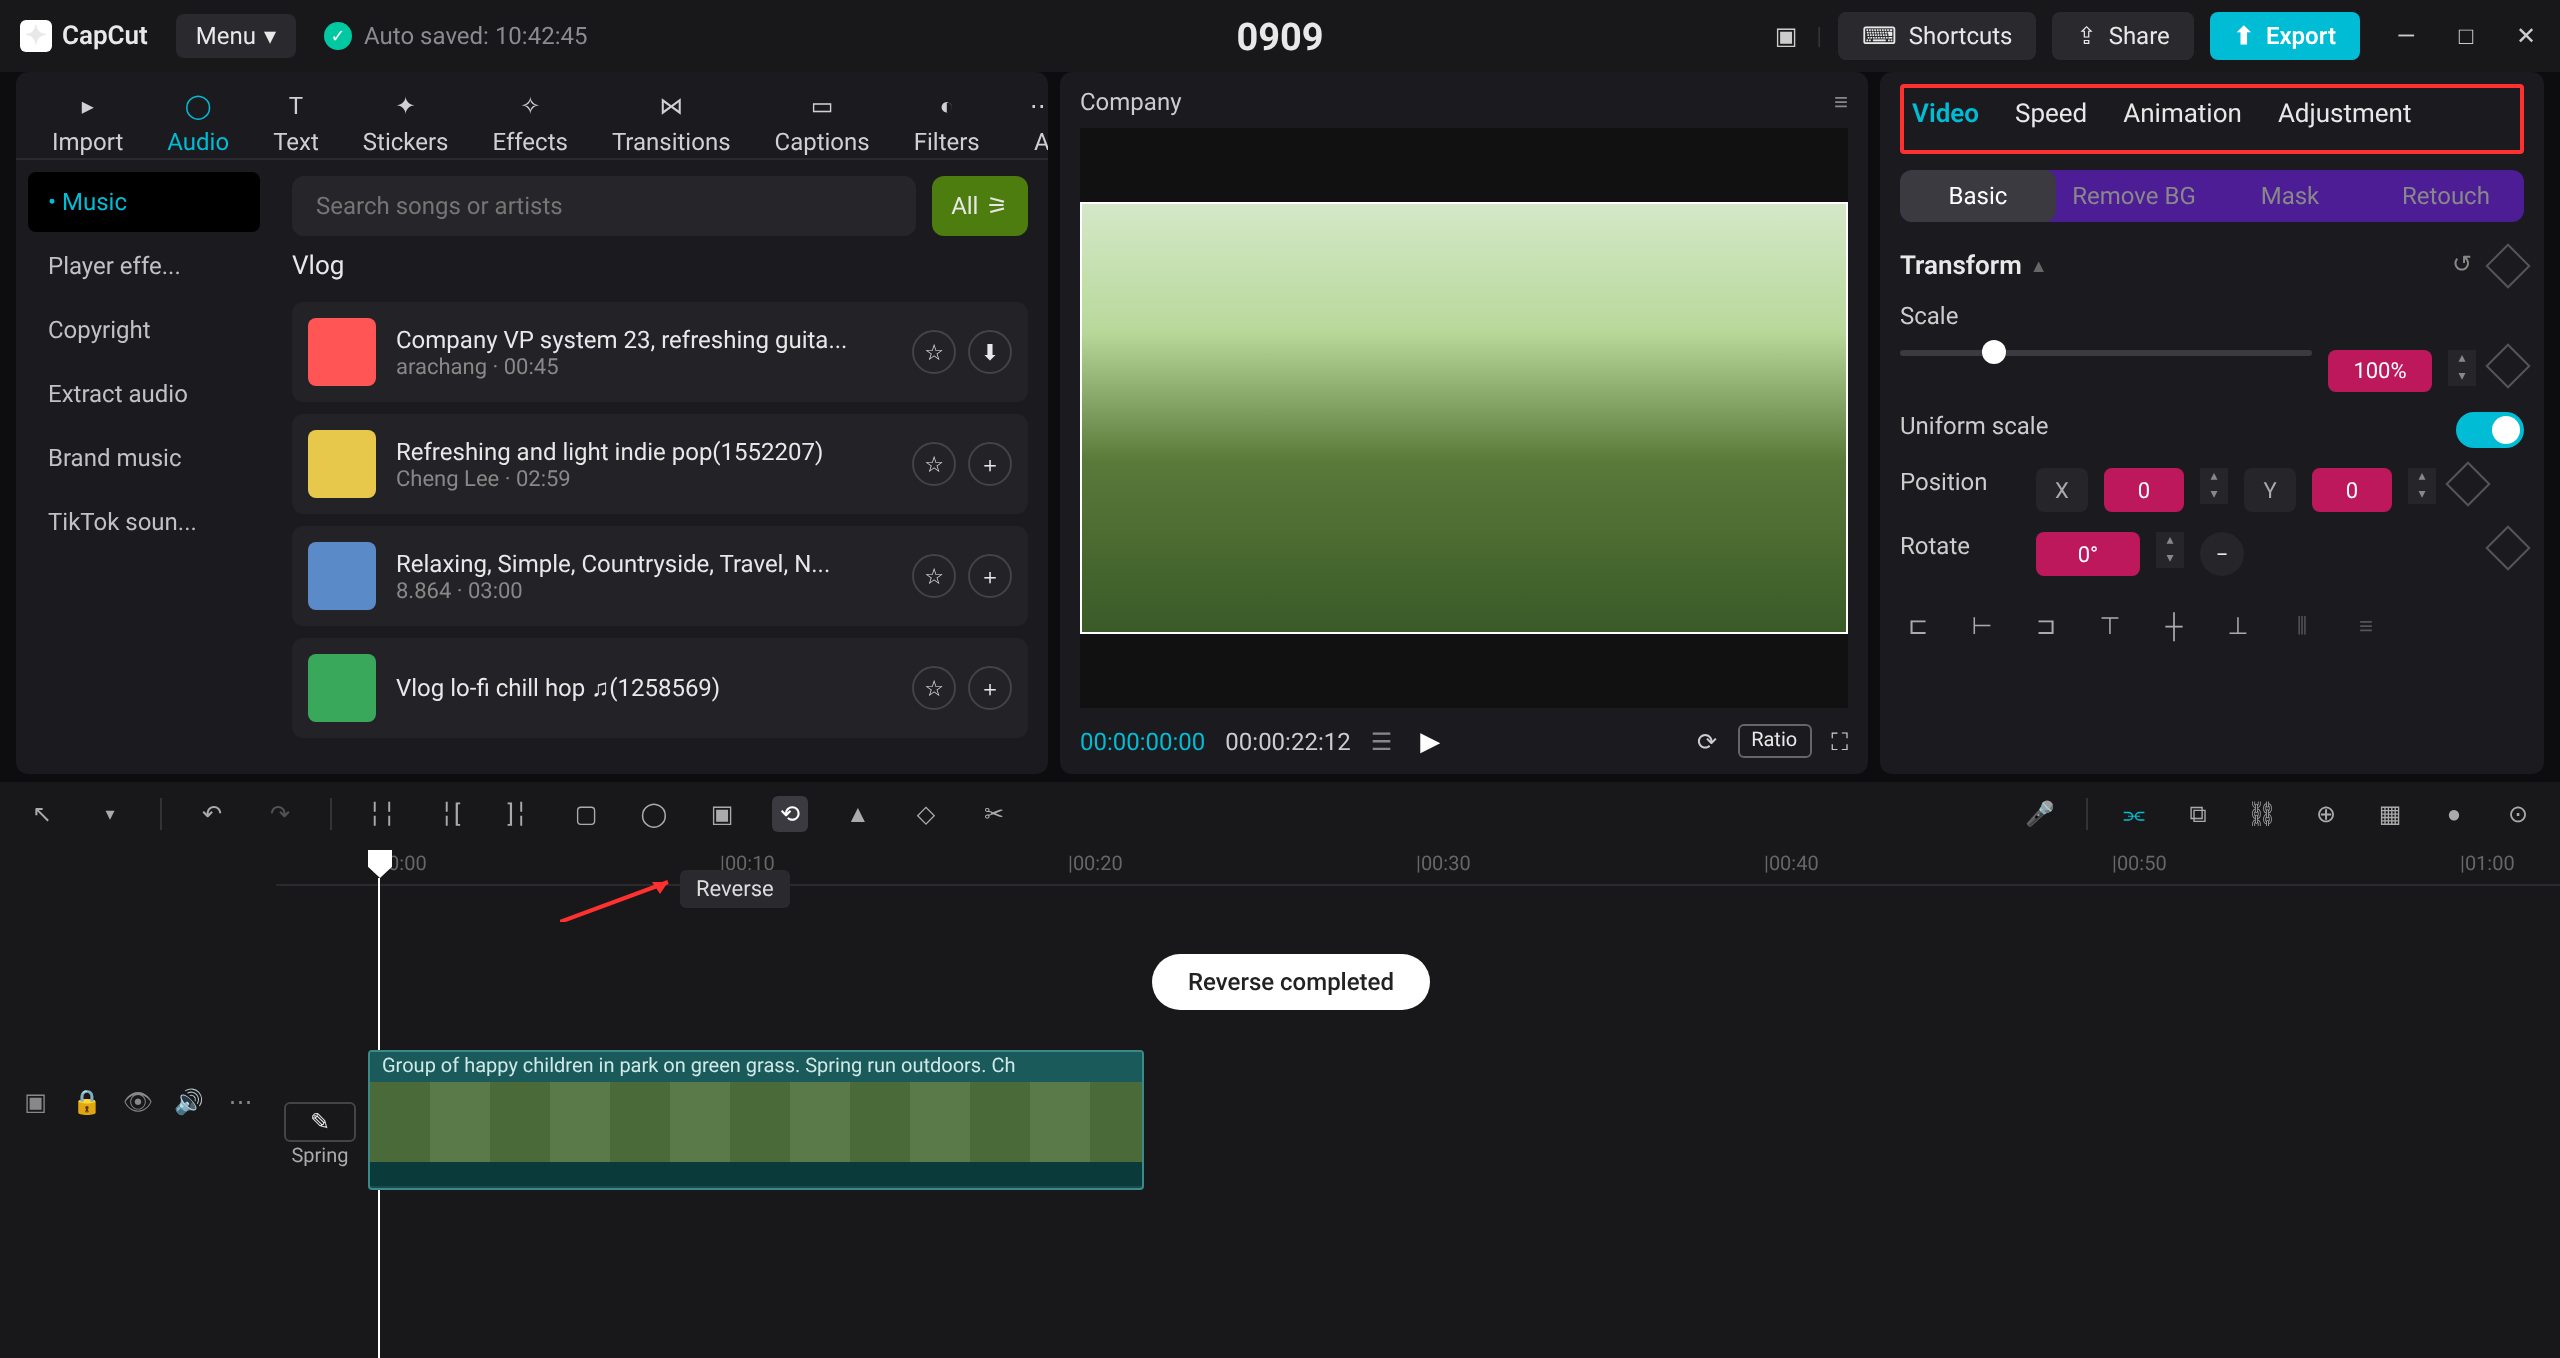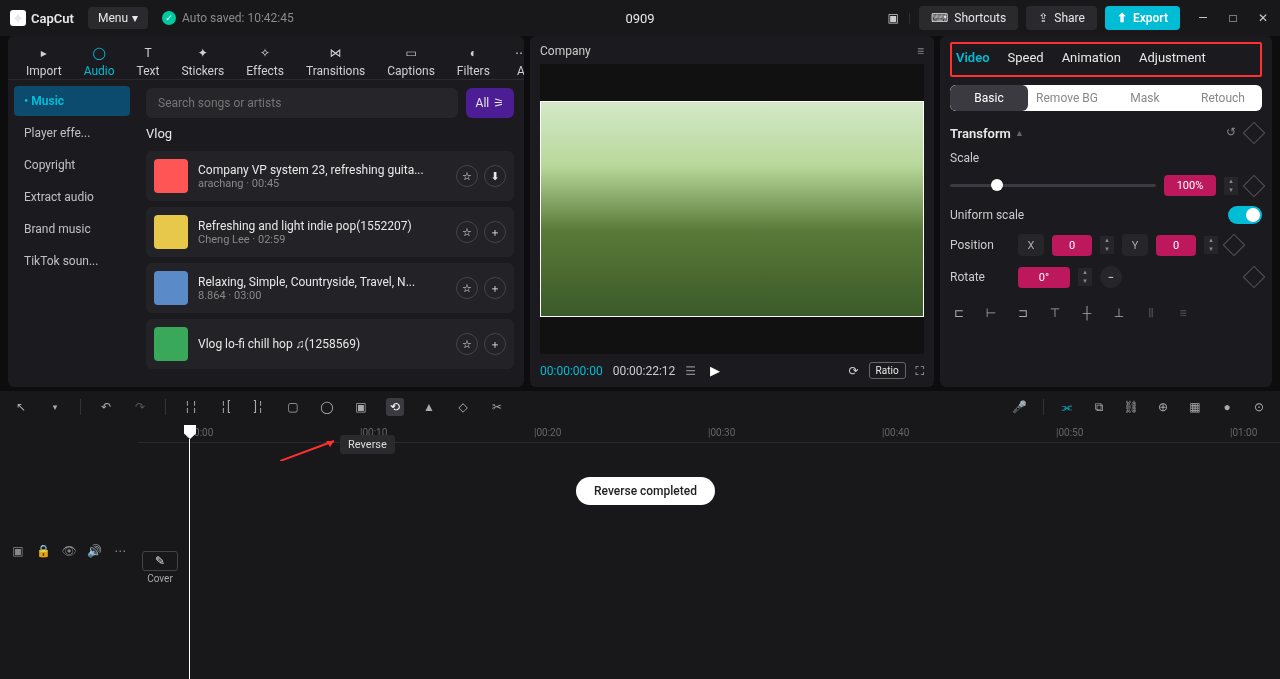--- a/index.html
+++ b/index.html
@@ -3,41 +3,41 @@
 <meta charset="utf-8">
 <style>
 * { margin:0; padding:0; box-sizing:border-box; font-family:-apple-system,BlinkMacSystemFont,'Segoe UI',Roboto,sans-serif; }
 body { background:#0d0d0f; color:#e8e8e8; font-size:12px; overflow:hidden; width:1280px; height:679px; }
 .titlebar { height:36px; display:flex; align-items:center; padding:0 10px; background:#18181a; position:relative; }
 .logo { display:flex; align-items:center; gap:5px; font-weight:600; font-size:13px; }
 .logo-icon { width:16px; height:16px; background:#fff; border-radius:3px; display:inline-flex; align-items:center; justify-content:center; }
 .menu-btn { margin-left:14px; background:#2a2a2e; padding:4px 10px; border-radius:4px; display:flex; align-items:center; gap:4px; cursor:pointer; }
 .autosave { margin-left:14px; color:#8a8a90; display:flex; align-items:center; gap:6px; }
 .autosave-dot { width:14px; height:14px; border-radius:50%; background:#00c8a0; display:inline-flex; align-items:center; justify-content:center; color:#fff; font-size:9px; }
-.proj-name { position:absolute; left:50%; transform:translateX(-50%); font-weight:400; font-size:13px; }
+.proj-name { position:absolute; left:50%; transform:translateX(-50%); font-weight:700; font-size:19px; }
 .titlebar-right { margin-left:auto; display:flex; align-items:center; gap:8px; }
 .tb-btn { background:#2a2a2e; padding:5px 12px; border-radius:4px; display:flex; align-items:center; gap:6px; cursor:pointer; }
 .tb-btn.export { background:#00bcd4; color:#fff; font-weight:600; }
 .win-btns { display:flex; gap:16px; margin-left:8px; }
 .win-btn { width:14px; height:14px; cursor:pointer; display:flex; align-items:center; justify-content:center; color:#ccc; }
 
 .main-row { display:flex; height:351px; gap:6px; padding:0 8px; }
 .left-panel { width:516px; background:#1b1b1f; border-radius:6px; display:flex; flex-direction:column; }
 .tabs-top { height:44px; display:flex; align-items:flex-start; padding:6px 10px 0; gap:6px; overflow:hidden; border-bottom:1px solid #2a2a2e; }
 .tab-item { display:flex; flex-direction:column; align-items:center; gap:2px; padding:2px 8px; cursor:pointer; color:#d0d0d4; }
 .tab-item.active { color:#00bcd4; }
 .tab-icon { width:18px; height:18px; display:flex; align-items:center; justify-content:center; }
 .lp-body { display:flex; flex:1; overflow:hidden; }
 .lp-side { width:128px; padding:6px; }
 .lp-side-item { padding:8px 10px; border-radius:4px; cursor:pointer; color:#c0c0c5; margin-bottom:2px; white-space:nowrap; overflow:hidden; text-overflow:ellipsis; }
-.lp-side-item.active { background:#0c4a6e; color:#00bcd4;font-weight:bold; }
+.lp-side-item.active { background:#000000; color:#00bcd4; }
 .lp-content { flex:1; padding:8px 10px; overflow:hidden; }
 .search-row { display:flex; gap:8px; margin-bottom:8px; }
 .search-input { flex:1; background:#26262a; border:none; border-radius:6px; padding:8px 12px; color:#aaa; font-size:12px; }
-.all-btn { background:#4c1d95; padding:6px 10px; border-radius:6px; display:flex; align-items:center; gap:4px; cursor:pointer; }
+.all-btn { background:#4d7c0f; padding:6px 10px; border-radius:6px; display:flex; align-items:center; gap:4px; cursor:pointer; }
 .section-title { font-size:13px; margin:6px 0 10px; color:#e8e8e8; }
 .song-item { background:#232327; border-radius:6px; padding:8px; margin-bottom:6px; display:flex; align-items:center; gap:10px; }
 .song-thumb { width:34px; height:34px; border-radius:4px; background:#555; flex-shrink:0; }
 .song-info { flex:1; overflow:hidden; }
 .song-title { font-size:12px; font-weight:400; white-space:nowrap; overflow:hidden; text-overflow:ellipsis; }
 .song-meta { font-size:11px; color:#888; }
 .song-acts { display:flex; gap:6px; }
 .song-act { width:22px; height:22px; border:1px solid #444; border-radius:50%; display:flex; align-items:center; justify-content:center; cursor:pointer; font-size:11px; }
 
 .player-panel { flex:1; background:#1b1b1f; border-radius:6px; display:flex; flex-direction:column; padding:8px 10px; }
@@ -50,28 +50,28 @@
 .time-cur { color:#00bcd4; font-size:12px; }
 .time-dur { color:#ccc; font-size:12px; }
 .play-btn { cursor:pointer; color:#fff; font-size:13px; margin-left:4px; }
 .player-right { margin-left:auto; display:flex; gap:10px; align-items:center; }
 .ratio-box { border:1px solid #666; padding:2px 6px; border-radius:3px; font-size:10px; cursor:pointer; }
 
 .right-panel { width:332px; background:#1b1b1f; border-radius:6px; padding:6px 10px; }
 .rp-tabs { display:flex; gap:18px; padding:6px 4px 10px; border:2px solid #ff3030; border-radius:2px; margin-bottom:8px; }
 .rp-tab { cursor:pointer; font-size:13px; }
 .rp-tab.active { color:#00bcd4; font-weight:600; }
-.rp-subtabs { display:flex; background:#ffffff; border-radius:6px; overflow:hidden; margin-bottom:14px; }
+.rp-subtabs { display:flex; background:#4c1d95; border-radius:6px; overflow:hidden; margin-bottom:14px; }
 .rp-subtab { flex:1; text-align:center; padding:6px; cursor:pointer; color:#888; font-size:12px; }
 .rp-subtab.active { background:#3a3a40; color:#fff; border-radius:6px; }
 .rp-section { margin-bottom:16px; }
 .rp-sec-head { display:flex; margin-bottom:10px; }
 .rp-sec-title { font-weight:600; font-size:13px; display:flex; align-items:center; gap:4px; }
 .rp-sec-acts { margin-left:auto; display:flex; gap:10px; color:#888; }
-.rp-row { display:flex; align-items:center; gap:8px; margin-bottom:10px; }
+.rp-row { display:flex; gap:8px; margin-bottom:10px; }
 .rp-label { width:60px; color:#ccc; font-size:12px; }
 .slider { flex:1; height:3px; background:#3a3a40; border-radius:2px; position:relative; }
 .slider-thumb { position:absolute; width:12px; height:12px; background:#fff; border-radius:50%; top:-5px; left:20%; }
 .num-input { width:52px; background:#be185d; border:none; border-radius:4px; padding:4px 6px; color:#fff; font-size:11px; text-align:center; }
 .stepper { width:14px; display:flex; flex-direction:column; }
 .step-btn { height:9px; background:#26262a; cursor:pointer; font-size:7px; text-align:center; color:#888; }
 .key-btn { width:16px; height:16px; border:1px solid #555; transform:rotate(45deg); cursor:pointer; }
 .toggle { width:34px; height:18px; background:#00bcd4; border-radius:9px; position:relative; cursor:pointer; }
 .toggle-dot { width:14px; height:14px; background:#fff; border-radius:50%; position:absolute; right:2px; top:2px; }
 .axis-label { width:26px; height:22px; background:#26262a; border-radius:4px; display:flex; align-items:center; justify-content:center; font-size:11px; color:#aaa; }
@@ -404,21 +404,26 @@
       <span class="tl-tick" style="left: 744px;">|00:40</span>
       <span class="tl-tick" style="left: 918px;">|00:50</span>
       <span class="tl-tick" style="left: 1092px;">|01:00</span>
     </div>
   <div class="playhead">
     <div class="playhead-head"></div>
       <div class="playhead-line"></div>
   </div>
   <div class="cover-box">
     <div class="cover-icon">✎</div>
-    <div class="cover-lbl">Cover</div>
+    <div class="cover-lbl">Spring</div>
+  </div>
+  <div class="clip">
+    <div class="clip-label">Group of happy children in park on green grass. Spring run outdoors. Ch</div>
+    <div class="clip-frames"></div>
+    <div class="clip-audio"></div>
   </div>
   <div class="tooltip">Reverse</div>
   <div class="toast">Reverse completed</div>
   <svg class="arrow">
       <line x1="0" y1="22" x2="54" y2="2" stroke="#ff3030" stroke-width="2"></line>
       <polygon points="54,2 46,2 50,8" fill="#ff3030"></polygon>
     </svg>
 </div>
 
 </body></html>

